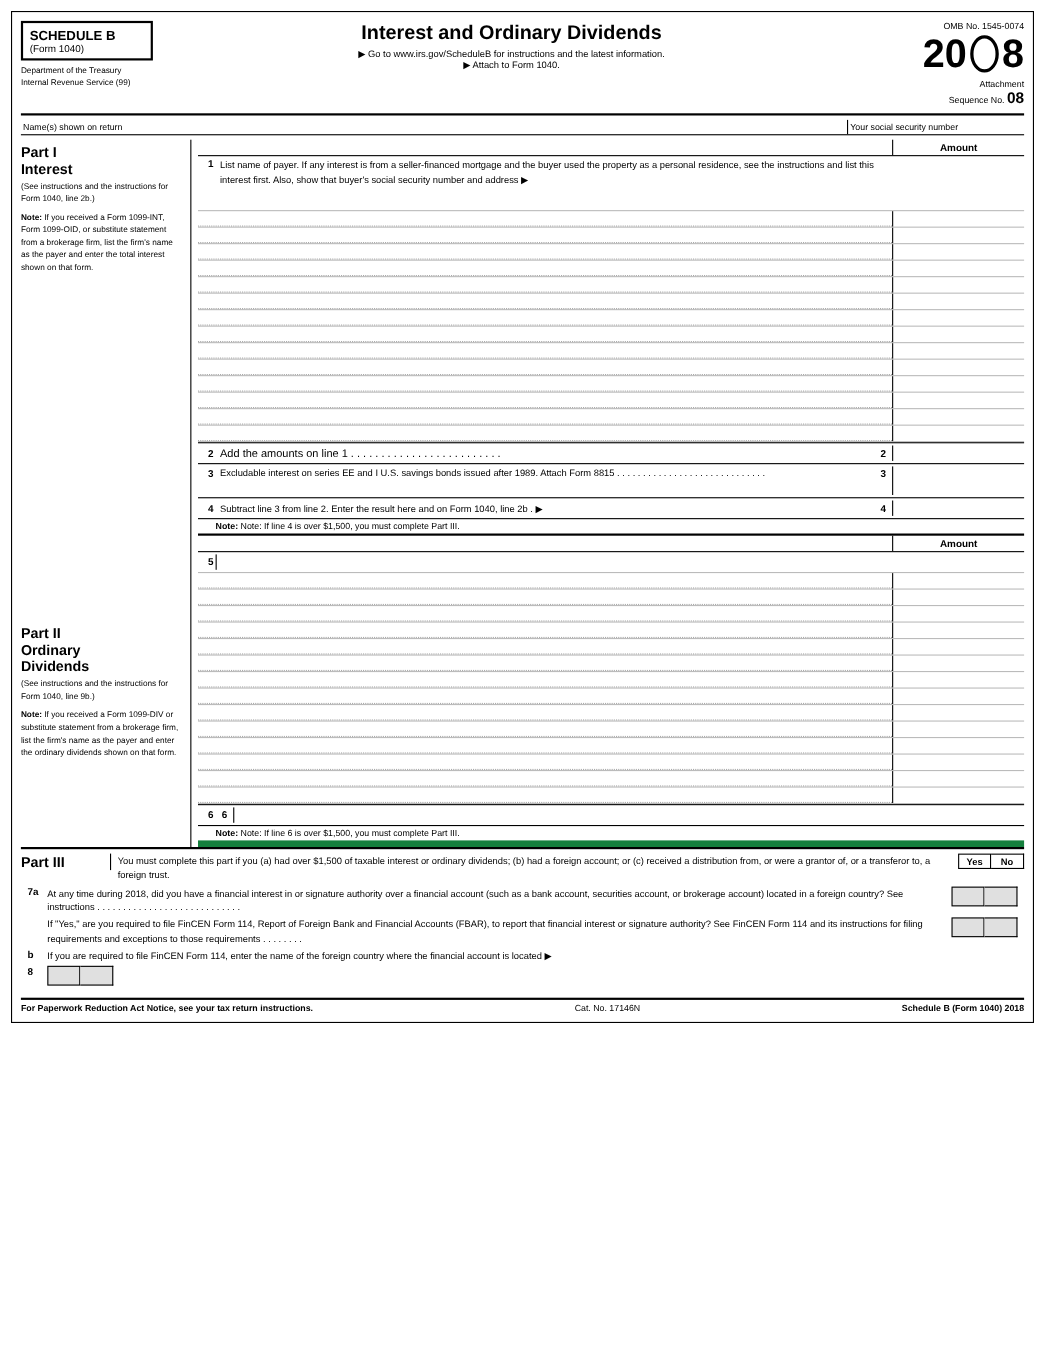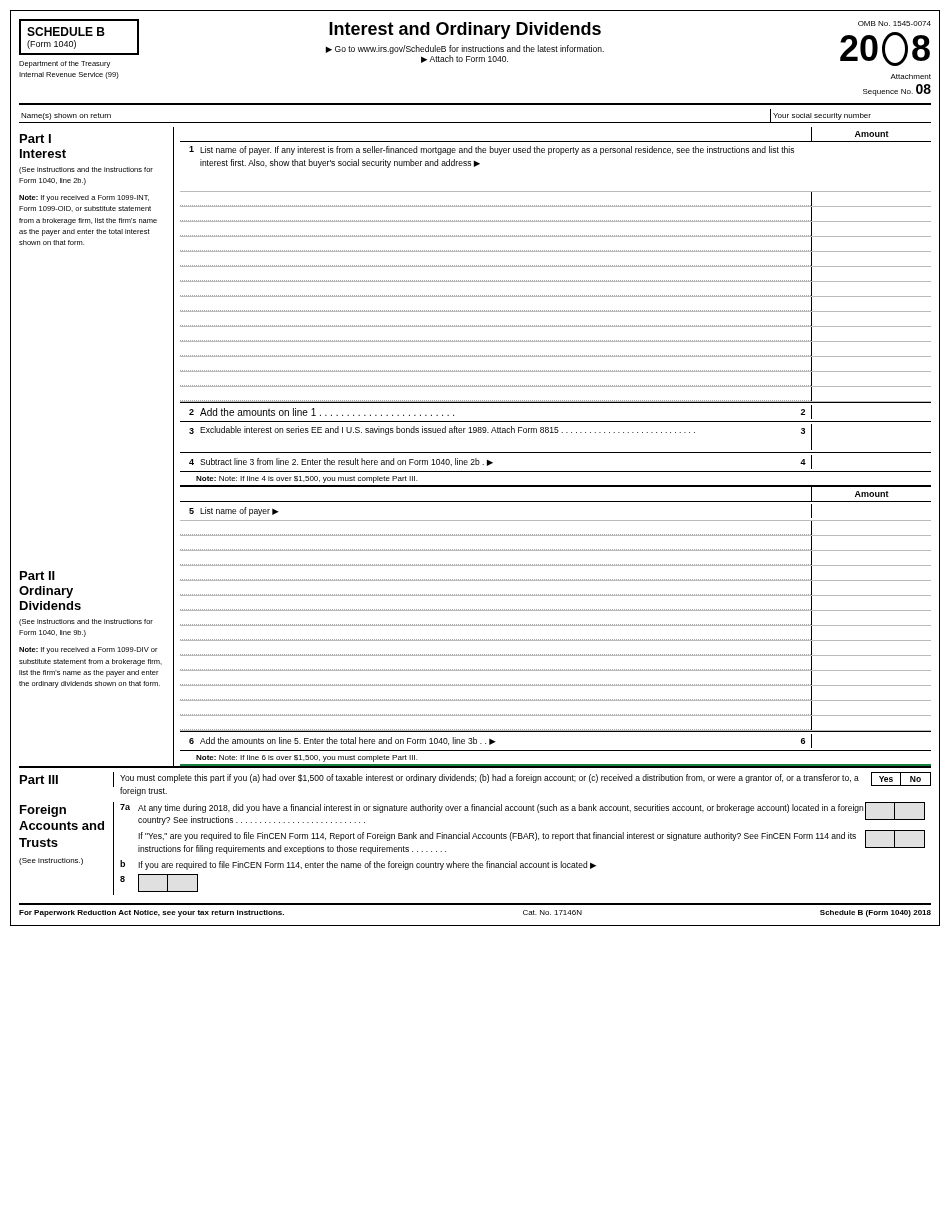--- a/index.html
+++ b/index.html
@@ -288,21 +288,20 @@
       </div>
 
       <div>
 
         <div style="display:flex; justify-content:flex-end; border-bottom:1px solid #000;">
           <div style="width:120px; text-align:center; font-weight:bold; font-size:9px; border-left:1px solid #000; padding:2px;">Amount</div>
         </div>
 
         <div style="display:flex; align-items:center; min-height:16px; border-bottom:1px solid #bbb; padding:2px 0;">
           <div style="width:16px; font-weight:bold; font-size:9px; text-align:right; padding-right:2px; flex-shrink:0;">5</div>
-          <div style="flex:1; font-size:8.5px; padding:0 4px;">List name of payer ▶</div>
           <div style="width:120px; border-left:1px solid #000; min-height:14px;"></div>
         </div>
 
         <div id="payer-lines-2">
         <div style="display: flex; min-height: 15px; border-bottom: 1px solid rgb(187, 187, 187);">
               <div style="flex: 1 1 0%; border-bottom: 1px dotted rgb(170, 170, 170); min-height: 14px;"></div>
               <div style="width: 120px; border-left: 1px solid rgb(0, 0, 0); min-height: 14px;"></div>
             </div>
             <div style="display: flex; min-height: 15px; border-bottom: 1px solid rgb(187, 187, 187);">
               <div style="flex: 1 1 0%; border-bottom: 1px dotted rgb(170, 170, 170); min-height: 14px;"></div>
@@ -353,53 +352,48 @@
               <div style="width: 120px; border-left: 1px solid rgb(0, 0, 0); min-height: 14px;"></div>
             </div>
             <div style="display: flex; min-height: 15px; border-bottom: 1px solid rgb(187, 187, 187);">
               <div style="flex: 1 1 0%; border-bottom: 1px dotted rgb(170, 170, 170); min-height: 14px;"></div>
               <div style="width: 120px; border-left: 1px solid rgb(0, 0, 0); min-height: 14px;"></div>
             </div>
           </div>
 
         <div style="display:flex; align-items:center; min-height:16px; border-top:1px solid #000; border-bottom:1px solid #000; padding:2px 0;">
           <div style="width:16px; font-weight:bold; font-size:9px; text-align:right; padding-right:2px; flex-shrink:0;">6</div>
-          <div style="flex:1; font-size:8.5px; padding:0 4px;">Add the amounts on line 5. Enter the total here and on Form 1040, line 3b . . ▶</div>
           <div style="width:16px; font-weight:bold; font-size:9px; text-align:center;">6</div>
           <div style="width:120px; border-left:1px solid #000; min-height:14px;"></div>
         </div>
 
-        <div style="font-size:8px; padding:2px 0 2px 16px; border-bottom:2px solid #15803d;">
+        <div style="font-size:8px; padding:2px 0 2px 16px; border-bottom:6px solid #15803d;">
           <strong>Note:</strong> <span>Note: If line 6 is over $1,500, you must complete Part III.</span>
         </div>
       </div>
     </div>
   </div>
 
   <div style="border-top:2px solid #000; padding: 4px 0;">
     <div style="display:flex; align-items:flex-start;">
-      <div style="display:flex; flex-direction:column; width:95px; flex-shrink:0; border-right:1px solid #000; padding-right:6px;">
+      <div style="display:flex; flex-direction:column; width:82px; flex-shrink:0; border-right:1px solid #000; padding-right:6px;">
         <div style="font-size:13px; font-weight:bold;">Part III</div>
       </div>
       <div style="flex:1; padding:0 6px; font-size:8.5px; line-height:1.5;">
         <span>You must complete this part if you (a) had over $1,500 of taxable interest or ordinary dividends; (b) had a foreign account; or (c) received a distribution from, or were a grantor of, or a transferor to, a foreign trust.</span>
       </div>
       <div style="display:flex; flex-direction:column; align-items:flex-end;">
         <div style="display:flex;">
           <div style="width:30px; text-align:center; font-weight:bold; font-size:8.5px; border:1px solid #000; padding:1px;">Yes</div>
           <div style="width:30px; text-align:center; font-weight:bold; font-size:8.5px; border:1px solid #000; border-left:none; padding:1px;">No</div>
         </div>
       </div>
     </div>
 
     <div style="display:flex; margin-top:4px;">
-      <div style="width:95px; flex-shrink:0; border-right:1px solid #000; padding-right:6px; font-size:13px; font-weight:bold; line-height:1.3;">
-        <div>Foreign Accounts and Trusts</div>
-        <div style="font-size:8px; font-weight:normal; margin-top:4px;">(See instructions.)</div>
-      </div>
       <div style="flex:1; padding: 0 6px;">
 
         <div style="display:flex; align-items:flex-start; margin-bottom:3px;">
           <div style="width:18px; font-weight:bold; font-size:9px; flex-shrink:0;">7a</div>
           <div style="flex:1; font-size:8.5px; line-height:1.5;">At any time during 2018, did you have a financial interest in or signature authority over a financial account (such as a bank account, securities account, or brokerage account) located in a foreign country? See instructions . . . . . . . . . . . . . . . . . . . . . . . . . . . .</div>
           <div style="display:flex; flex-shrink:0;">
             <div style="width:30px; height:18px; border:1px solid #000; background:#e0e0e0;"></div>
             <div style="width:30px; height:18px; border:1px solid #000; border-left:none; background:#e0e0e0;"></div>
           </div>
         </div>

